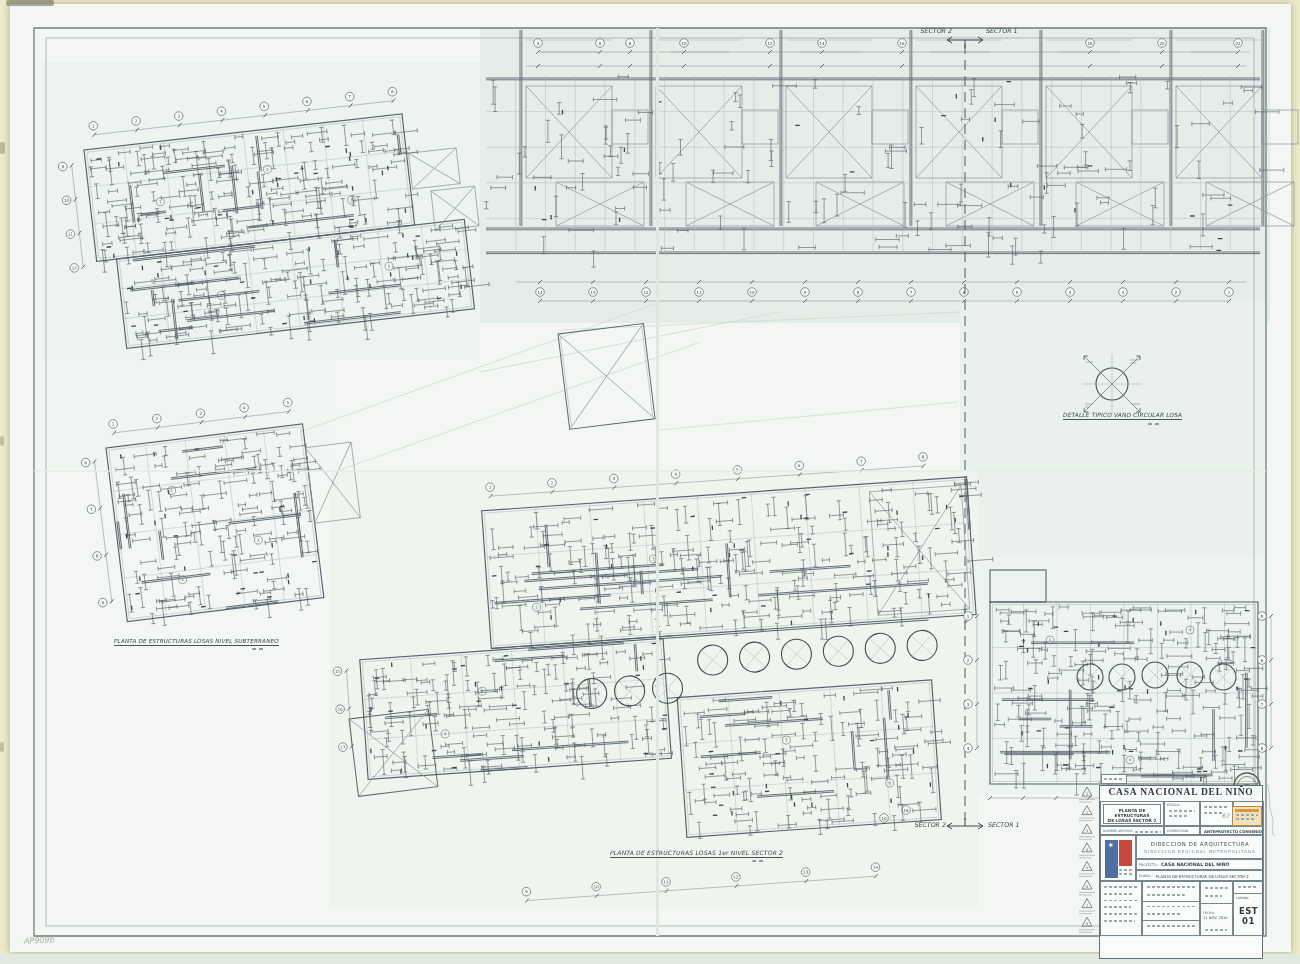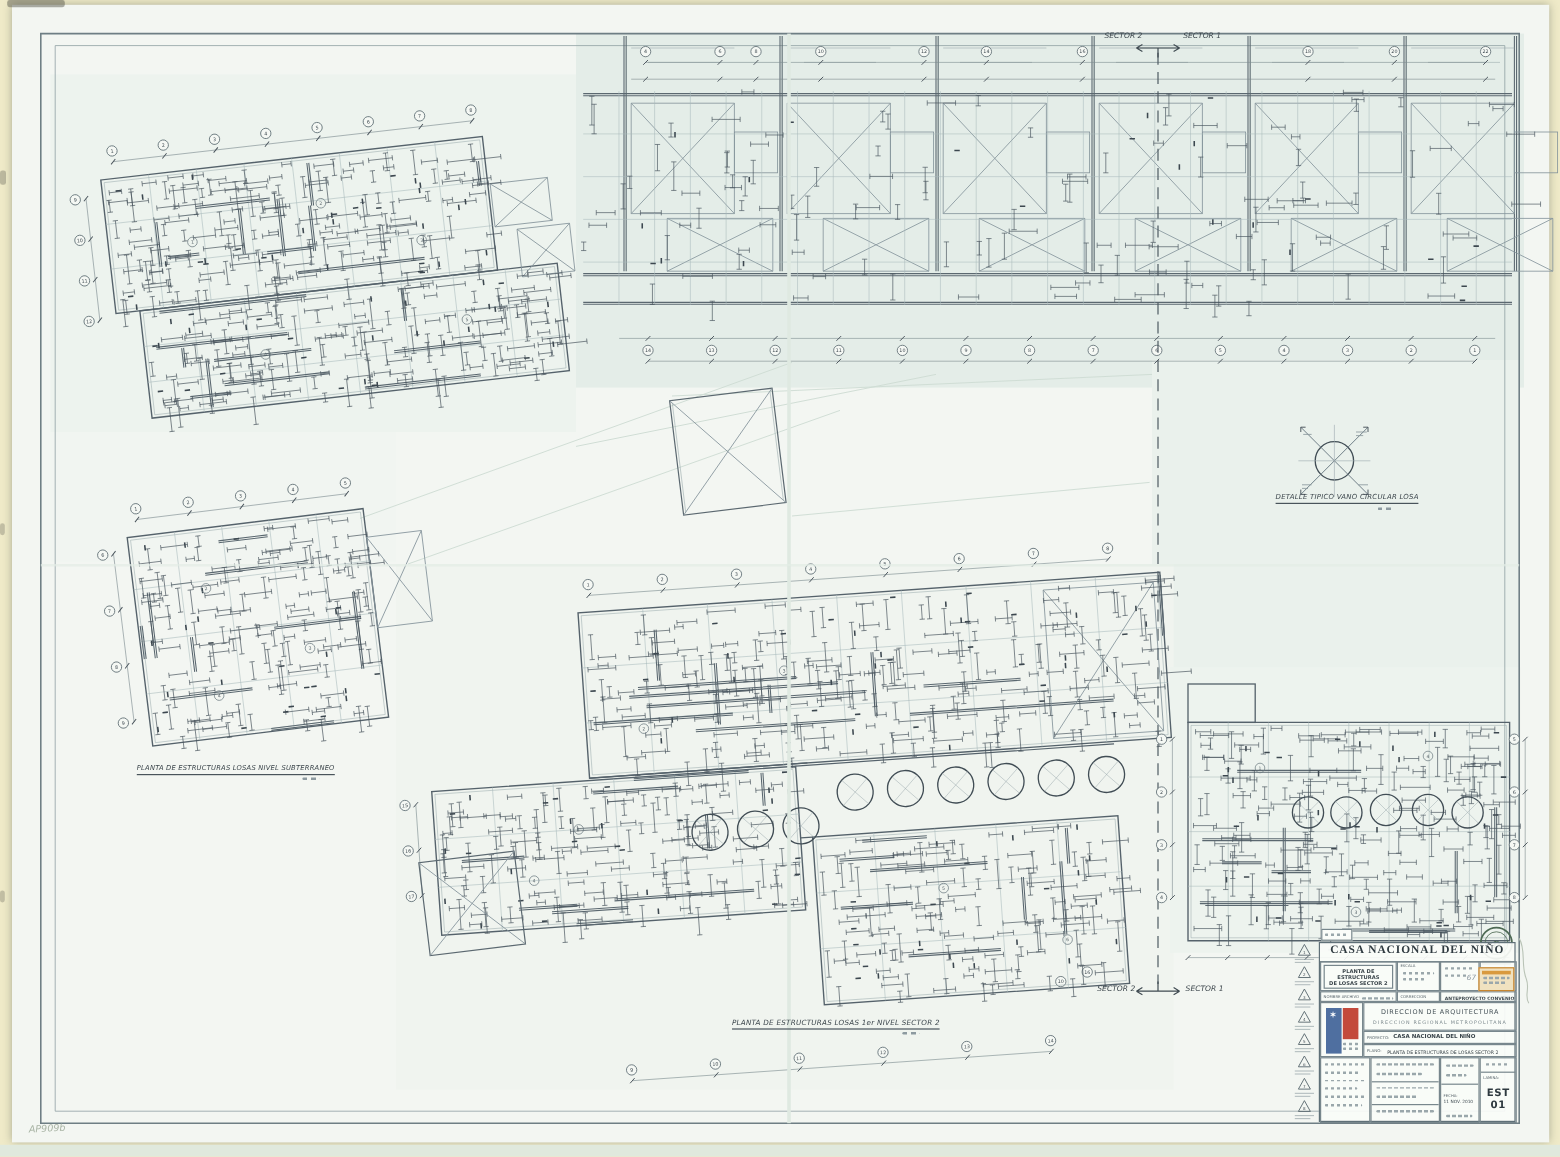--- a/index.html
+++ b/index.html
@@ -10,21 +10,21 @@
   .tint{position:absolute;pointer-events:none;}
   #svgmain{position:absolute;left:0;top:0;z-index:5;}
   .lbl{position:absolute;color:#3d474d;white-space:nowrap;z-index:8;}
   .cap{font-style:italic;border-bottom:1px solid #49545b;padding-bottom:1px;letter-spacing:.2px;}
   .scaleScrib{position:absolute;z-index:8;}
   .scrib{background:repeating-linear-gradient(90deg,#8d9aa0 0 4px,rgba(0,0,0,0) 4px 7px);
          height:2px;border-radius:1px;}
   .scribL{background:repeating-linear-gradient(90deg,#9aa7ab 0 3px,rgba(0,0,0,0) 3px 5px);
          height:1.8px;border-radius:1px;}
   
-  #tb{position:absolute;left:1099px;top:785px;width:164px;height:150px;
+  #tb{position:absolute;left:1099px;top:785px;width:164px;height:174px;
       border:1px solid #5f7078;background:rgba(250,252,249,.92);z-index:10;box-sizing:border-box;}
   .tbc{position:absolute;border:.7px solid #78878d;box-sizing:border-box;overflow:hidden;}
   .tbl{position:absolute;color:#5a666c;white-space:nowrap;}
   .smudge{position:absolute;background:#5b5b50;opacity:.5;border-radius:2px;z-index:9;}
   .fold{position:absolute;z-index:6;pointer-events:none;}
 </style>
 </head>
 <body>
 
 <div id="stage">

